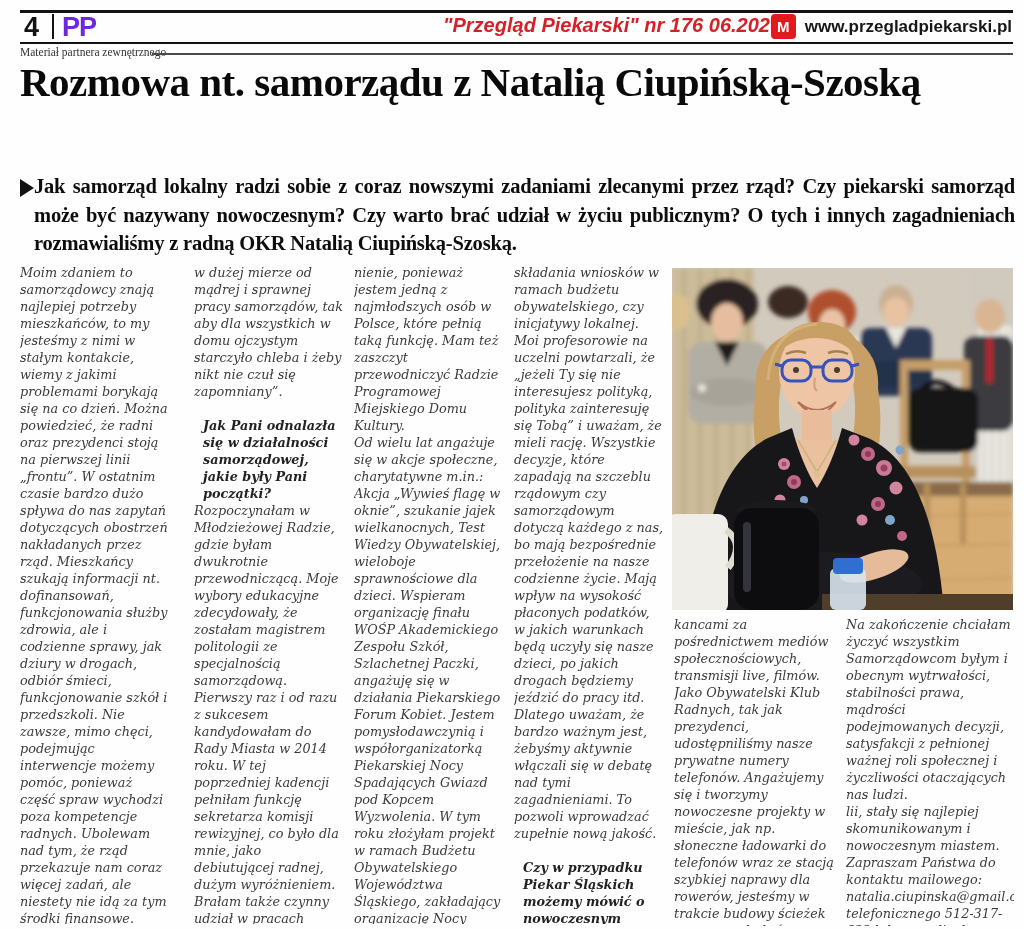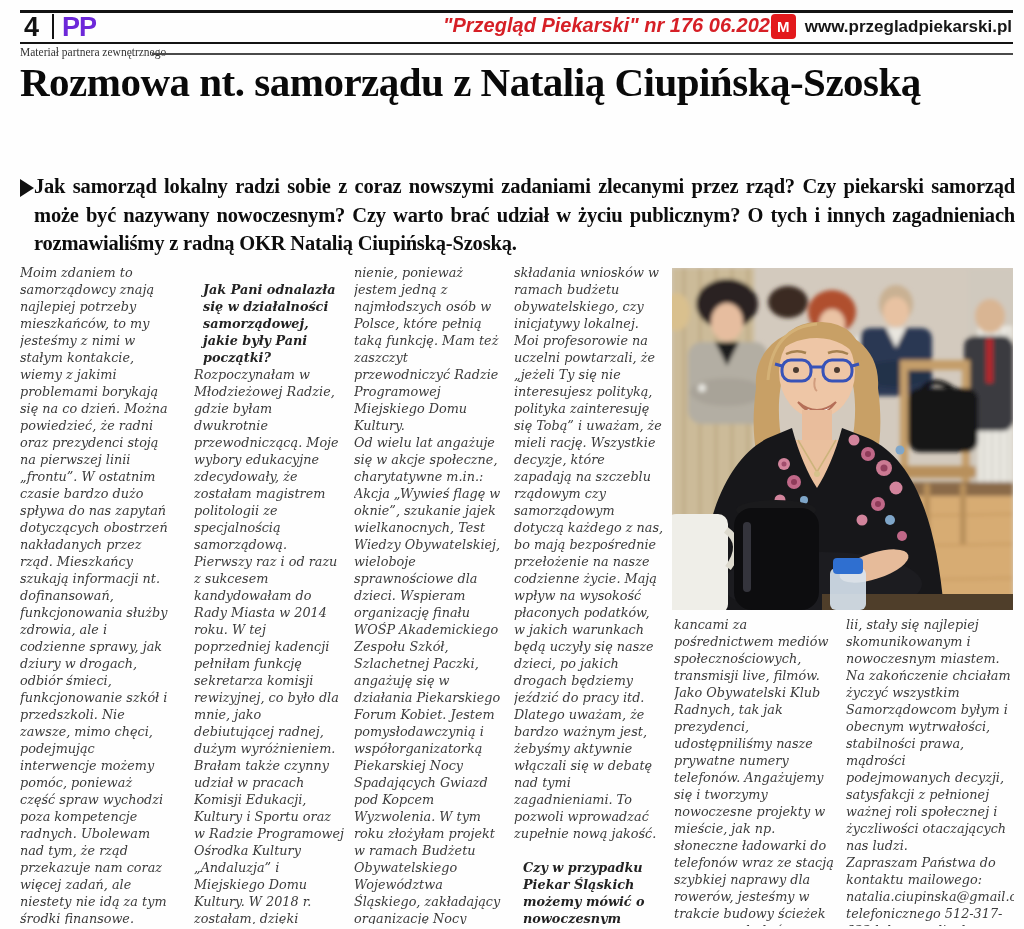--- a/index.html
+++ b/index.html
@@ -69,37 +69,38 @@
 
   <div class="lead">
     <div class="lead-arrow"></div>
     <div class="lead-text">Jak samorząd lokalny radzi sobie z coraz nowszymi zadaniami zlecanymi przez rząd? Czy piekarski samorząd może być nazywany nowoczesnym? Czy warto brać udział w życiu publicznym? O tych i innych zagadnieniach rozmawialiśmy z radną OKR Natalią Ciupińską-Szoską.</div>
   </div>
 
   <div class="col c1">
       <p class="a">Moim zdaniem to samorządowcy znają najlepiej potrzeby mieszkańców, to my jesteśmy z nimi w stałym kontakcie, wiemy z jakimi problemami borykają się na co dzień. Można powiedzieć, że radni oraz prezydenci stoją na pierwszej linii „frontu”. W ostatnim czasie bardzo dużo spływa do nas zapytań dotyczących obostrzeń nakładanych przez rząd. Mieszkańcy szukają informacji nt. dofinansowań, funkcjonowania służby zdrowia, ale i codzienne sprawy, jak dziury w drogach, odbiór śmieci, funkcjonowanie szkół i przedszkoli. Nie zawsze, mimo chęci, podejmując interwencje możemy pomóc, ponieważ część spraw wychodzi poza kompetencje radnych. Ubolewam nad tym, że rząd przekazuje nam coraz więcej zadań, ale niestety nie idą za tym środki finansowe.</p>
     </div>
   <div class="col c2">
+      <p class="a">w dużej mierze od mądrej i sprawnej pracy samorządów, tak aby dla wszystkich w domu ojczystym starczyło chleba i żeby nikt nie czuł się zapomniany”.</p>
       <p class="q gap">Jak Pani odnalazła się w działalności samorządowej, jakie były Pani początki?</p>
       <p class="a">Rozpoczynałam w Młodzieżowej Radzie, gdzie byłam dwukrotnie przewodniczącą. Moje wybory edukacyjne zdecydowały, że zostałam magistrem politologii ze specjalnością samorządową. Pierwszy raz i od razu z sukcesem kandydowałam do Rady Miasta w 2014 roku. W tej poprzedniej kadencji pełniłam funkcję sekretarza komisji rewizyjnej, co było dla mnie, jako debiutującej radnej, dużym wyróżnieniem. Brałam także czynny udział w pracach Komisji Edukacji, Kultury i Sportu oraz w Radzie Programowej Ośrodka Kultury „Andaluzja” i Miejskiego Domu Kultury. W 2018 r. zostałam, dzięki głosom mieszkańców radną po raz drugi. Radni obecnej kadencji obdarzyli mnie zaufaniem powierzając funkcję I Wiceprzewodniczącej Rady Miasta. To dla mnie tym bardziej spore wyróż-</p>
     </div>
   <div class="col c3">
       <p class="a">nienie, ponieważ jestem jedną z najmłodszych osób w Polsce, które pełnią taką funkcję. Mam też zaszczyt przewodniczyć Radzie Programowej Miejskiego Domu Kultury.</p>
       <p class="a">Od wielu lat angażuje się w akcje społeczne, charytatywne m.in.: Akcja „Wywieś flagę w oknie”, szukanie jajek wielkanocnych, Test Wiedzy Obywatelskiej, wieloboje sprawnościowe dla dzieci. Wspieram organizację finału WOŚP Akademickiego Zespołu Szkół, Szlachetnej Paczki, angażuję się w działania Piekarskiego Forum Kobiet. Jestem pomysłodawczynią i współorganizatorką Piekarskiej Nocy Spadających Gwiazd pod Kopcem Wyzwolenia. W tym roku złożyłam projekt w ramach Budżetu Obywatelskiego Województwa Śląskiego, zakładający organizację Nocy Perseidów pod Kopcem Wyzwolenia w Piekarach Śląskich w 2021 r. Będę zachęcała Państwa do oddania w dniach 9-23 września głosu na ten projekt.</p>
     </div>
   <div class="col c4">
       <p class="a">składania wniosków w ramach budżetu obywatelskiego, czy inicjatywy lokalnej. Moi profesorowie na uczelni powtarzali, że „jeżeli Ty się nie interesujesz polityką, polityka zainteresuję się Tobą” i uważam, że mieli rację. Wszystkie decyzje, które zapadają na szczeblu rządowym czy samorządowym dotyczą każdego z nas, bo mają bezpośrednie przełożenie na nasze codzienne życie. Mają wpływ na wysokość płaconych podatków, w jakich warunkach będą uczyły się nasze dzieci, po jakich drogach będziemy jeździć do pracy itd. Dlatego uważam, że bardzo ważnym jest, żebyśmy aktywnie włączali się w debatę nad tymi zagadnieniami. To pozwoli wprowadzać zupełnie nową jakość.</p>
       <p class="q gap">Czy w przypadku Piekar Śląskich możemy mówić o nowoczesnym samorządzie?</p>
     </div>
   <div class="col c5">
       <p class="a">kancami za pośrednictwem mediów społecznościowych, transmisji live, filmów. Jako Obywatelski Klub Radnych, tak jak prezydenci, udostępniliśmy nasze prywatne numery telefonów. Angażujemy się i tworzymy nowoczesne projekty w mieście, jak np. słoneczne ładowarki do telefonów wraz ze stacją szybkiej naprawy dla rowerów, jesteśmy w trakcie budowy ścieżek rowerowych, które uzupełnią transport w mieście. Chciałabym, żeby Piekary w niedługim czasie, przy udziale Górnośląsko-Zagłębiowskiej Metropo-</p>
     </div>
   <div class="col c6">
+      <p class="a">Na zakończenie chciałam życzyć wszystkim Samorządowcom byłym i obecnym wytrwałości, stabilności prawa, mądrości podejmowanych decyzji, satysfakcji z pełnionej ważnej roli społecznej i życzliwości otaczających nas ludzi.</p>
       <p class="a">lii, stały się najlepiej skomunikowanym i nowoczesnym miastem.</p>
-      <p class="a">Na zakończenie chciałam życzyć wszystkim Samorządowcom byłym i obecnym wytrwałości, stabilności prawa, mądrości podejmowanych decyzji, satysfakcji z pełnionej ważnej roli społecznej i życzliwości otaczających nas ludzi.</p>
       <p class="a">Zapraszam Państwa do kontaktu mailowego: natalia.ciupinska@gmail.com, telefonicznego 512-317-633 lub w mediach społecznościowych.</p>
     </div>
 
   <div class="photo">
     <svg viewBox="0 0 341 342" preserveAspectRatio="none">
       <defs>
           <filter id="bl">
             <feGaussianBlur stdDeviation="2"></feGaussianBlur>
           </filter>
         </defs>

